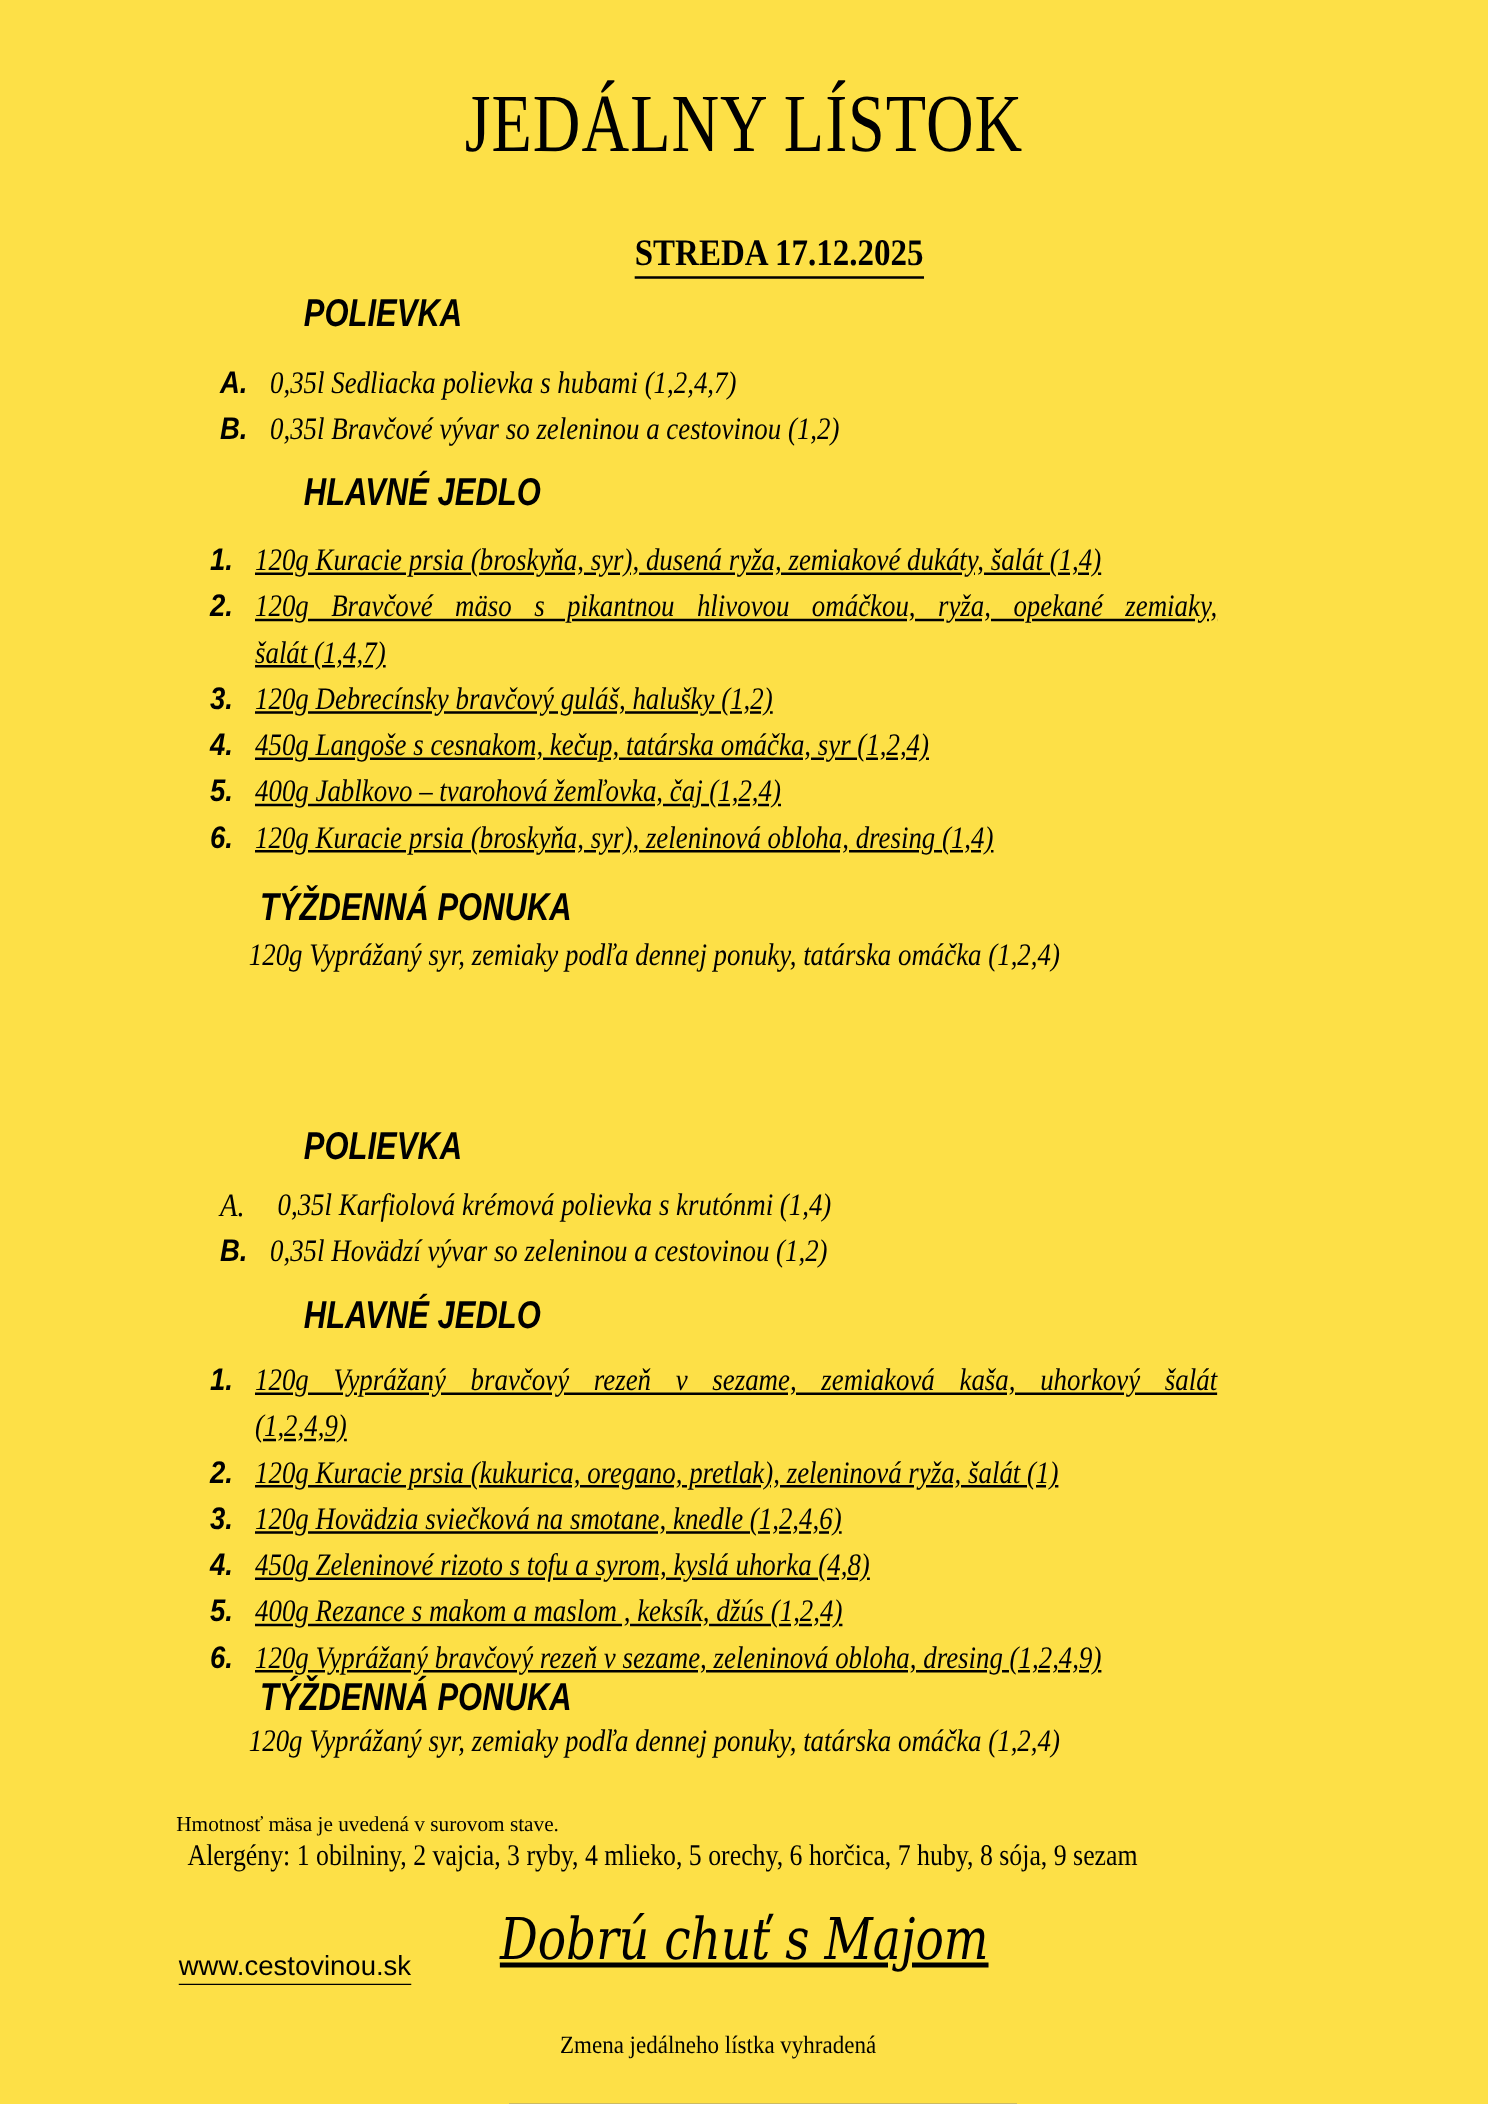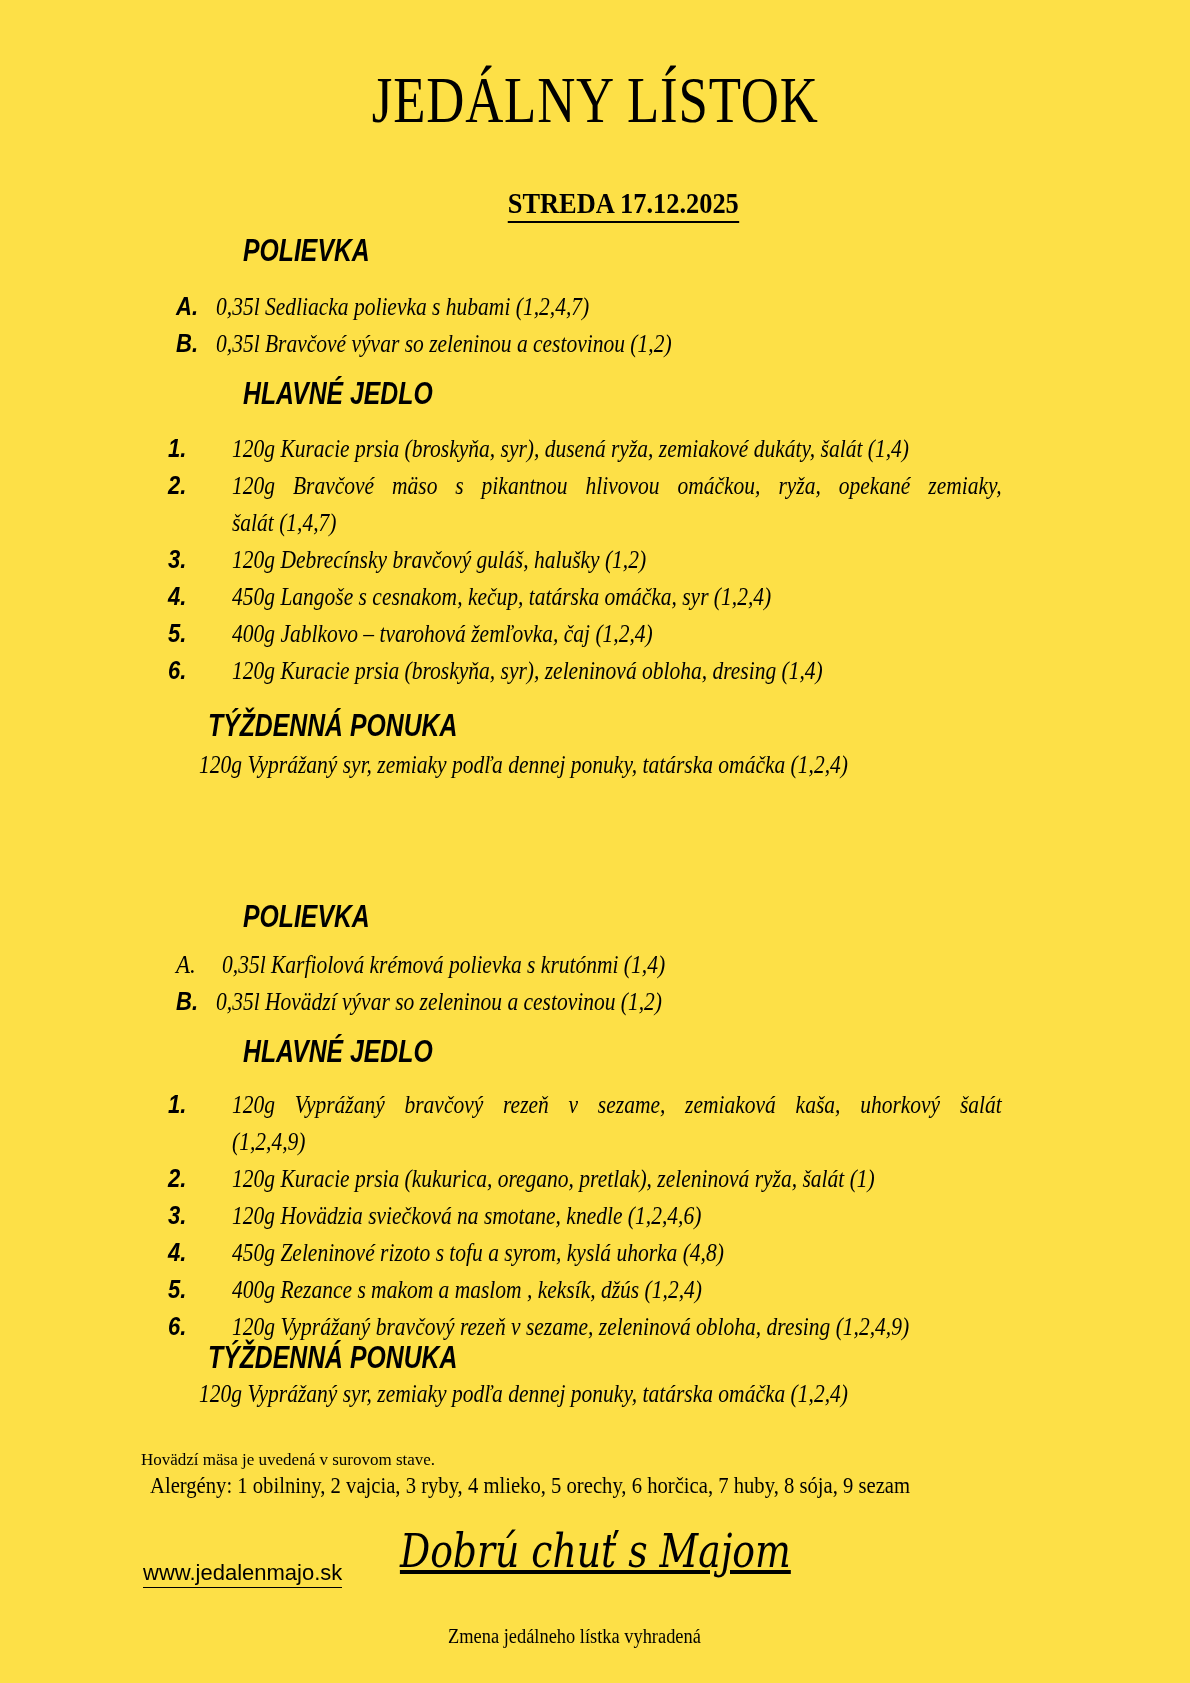--- a/index.html
+++ b/index.html
@@ -53,21 +53,21 @@
   }
   
   .mains { position:absolute; left:168px; width:812px; }
   .main-item { position:relative; }
   .main-item .marker {
     position:absolute; left:0; top:0; line-height:37px;
     font-family:"Liberation Sans", sans-serif;
     font-size:25px; font-weight:bold; font-style:italic;
     transform:scaleX(0.88); transform-origin:left center;
   }
-  .mlines { margin-left:64px; width:770px; }
+  .mlines { margin-left:36px; width:770px;text-decoration:underline; }
   .mlines .nline {
     line-height:37px; font-size:25px; font-style:italic; white-space:nowrap;
     transform:scaleX(0.86); transform-origin:left center;
   }
   .mlines .jline {
     line-height:37px; font-size:25px; font-style:italic; white-space:nowrap;
     width:895px;
     text-align:justify; text-align-last:justify;
     transform:scaleX(0.86); transform-origin:left center;
   }
@@ -238,26 +238,26 @@
     </div>
   </div>
 
   <div class="sec-header" style="left:208px; top:1340px;">
     <span class="sh">TÝŽDENNÁ PONUKA</span>
   </div>
   <div class="weekly-line" style="top:1375px;">
     <span class="wtext">120g Vyprážaný syr, zemiaky podľa dennej ponuky, tatárska omáčka (1,2,4)</span>
   </div>
 
-  <div class="note-small" style="left:141px; top:1450px;">Hovädzí mäsa je uvedená v surovom stave.</div>
+  <div class="note-small" style="left:141px; top:1450px;">Hmotnosť mäsa je uvedená v surovom stave.</div>
   <div class="note-allergens" style="left:150px; top:1472px;">
     <span class="al">Alergény: 1 obilniny, 2 vajcia, 3 ryby, 4 mlieko, 5 orechy, 6 horčica, 7 huby, 8 sója, 9 sezam</span>
   </div>
 
-  <a class="footer-link" href="#" style="left:143px; top:1560px;">www.jedalenmajo.sk</a>
+  <a class="footer-link" href="#" style="left:143px; top:1560px;">www.cestovinou.sk</a>
   <div class="footer-slogan-row" style="top:1524px;">
     <span class="slogan">Dobrú chuť s Majom</span>
   </div>
   <div class="footer-note" style="left:448px; top:1596px;margin-top:29px;">
     <span class="fn">Zmena jedálneho lístka vyhradená</span>
   </div>
 
 </div>
 
 </body></html>

